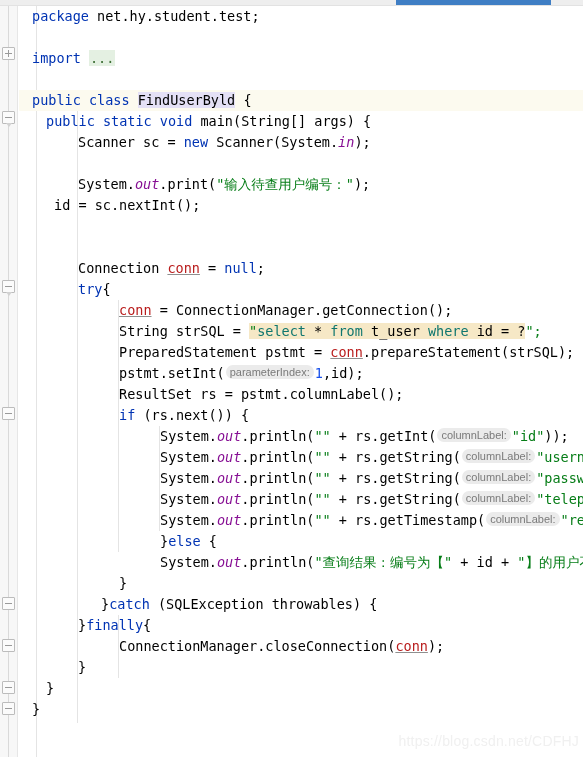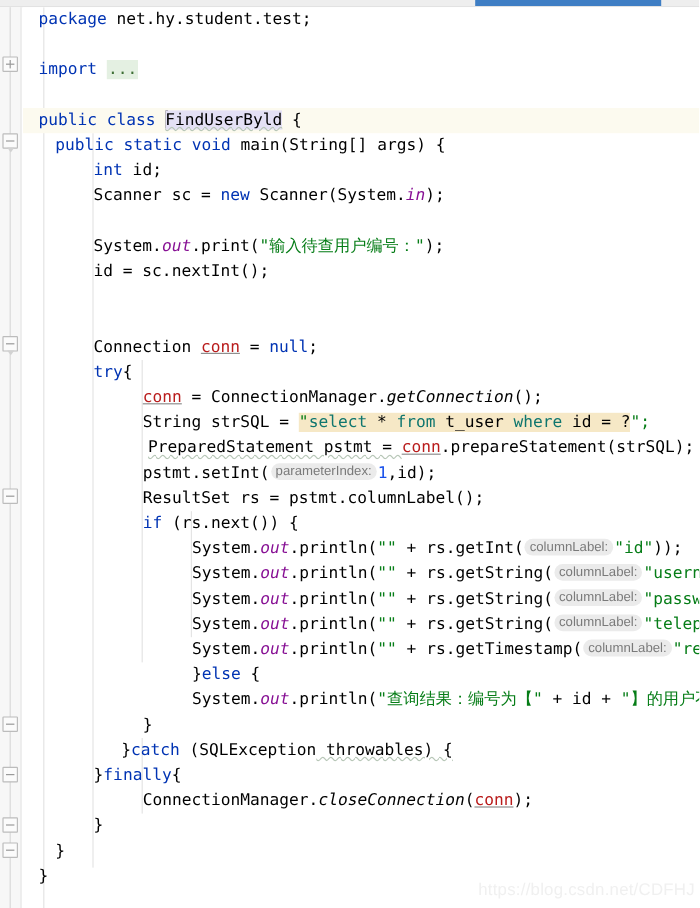--- a/index.html
+++ b/index.html
@@ -105,21 +105,21 @@
     position: absolute;
     width: 1px;
     background: #e4e4e4;
   }
 
   
   .kw   { color: #0033b3; }
   .str  { color: #067d17; }
   .num  { color: #1750eb; }
   .stat { color: #871094; font-style: italic; }
-  .fnit { color: #000000; font-style: italic; }
+  .fnit { color: #000000; }
   .fld  { color: #b91c1c; text-decoration: underline; text-decoration-color:#8f8f8f; }
   .plain{ color: #000000; }
   .sqlkw{ color: #0f766e; }
   .sqlid{ color: #000000; }
   .sqlhl{ background: #f6e8c6; }
   .selname { background: #e4e0f5; }
   .importfold {
     background: #e4f0e2;
     color: #3c6e34;
     padding: 0 1px;
@@ -130,21 +130,20 @@
     color: #7a7a7a;
     font-family: "Liberation Sans", sans-serif;
     font-size: 11px;
     line-height: 14px;
     padding: 0 4px;
     border-radius: 7px;
     vertical-align: 2px;
     margin: 0 1px;
   }
   .squiggle {
-    text-decoration: underline;
     text-decoration-style: wavy;
     text-decoration-color: #b8c7b8;
     text-decoration-thickness: 1px;
   }
   .caret {
     display: inline-block;
     width: 0;
     border-left: 2px solid #1c1c1c;
     height: 15px;
     vertical-align: -3px;
@@ -198,43 +197,42 @@
     <div class="line"></div>
 
     <div class="line" style="padding-left:13px;"><span class="kw">import</span><span class="plain"> </span><span class="importfold">...</span></div>
 
     <div class="line"></div>
 
     <div class="line caretline" style="padding-left:13px;"><span class="kw">public</span><span class="plain"> </span><span class="kw">class</span><span class="plain"> </span><span class="caret"></span><span class="selname squiggle">FindUserByld</span><span class="plain"> {</span></div>
 
     <div class="line" style="padding-left:27px;"><span class="kw">public</span><span class="plain"> </span><span class="kw">static</span><span class="plain"> </span><span class="kw">void</span><span class="plain"> main(String[] args) {</span></div>
 
-    <div class="line" style="padding-left:59px;"><span class="kw">int</span><span class="plain"> id;</span></div>
 
     <div class="line" style="padding-left:59px;"><span class="plain">Scanner sc = </span><span class="kw">new</span><span class="plain"> Scanner(System.</span><span class="stat">in</span><span class="plain">);</span></div>
 
     <div class="line"></div>
 
     <div class="line" style="padding-left:59px;"><span class="plain">System.</span><span class="stat">out</span><span class="plain">.print(</span><span class="str">"输入待查用户编号："</span><span class="plain">);</span></div>
 
-    <div class="line" style="padding-left:59px;"><span class="plain">id = sc.nextInt();</span></div>
+    <div class="line" style="padding-left:35px;"><span class="plain">id = sc.nextInt();</span></div>
 
     <div class="line"></div>
 
     <div class="line"></div>
 
     <div class="line" style="padding-left:59px;"><span class="plain">Connection </span><span class="fld">conn</span><span class="plain"> = </span><span class="kw">null</span><span class="plain">;</span></div>
 
     <div class="line" style="padding-left:59px;"><span class="kw">try</span><span class="plain">{</span></div>
 
     <div class="line" style="padding-left:100px;"><span class="fld">conn</span><span class="plain"> = ConnectionManager.</span><span class="fnit">getConnection</span><span class="plain">();</span></div>
 
     <div class="line" style="padding-left:100px;"><span class="plain">String strSQL = </span><span class="sqlhl"><span class="str">"</span><span class="sqlkw">select</span><span class="sqlid"> * </span><span class="sqlkw">from</span><span class="sqlid"> t_user </span><span class="sqlkw">where</span><span class="sqlid"> id = ?</span></span><span class="str">";</span></div>
 
-    <div class="line" style="padding-left:100px;text-align:center;"><span class="plain squiggle">PreparedStatement pstmt = </span><span class="fld">conn</span><span class="plain">.prepareStatement(strSQL);</span></div>
+    <div class="line" style="padding-left:100px;"><span class="plain squiggle">PreparedStatement pstmt = </span><span class="fld">conn</span><span class="plain">.prepareStatement(strSQL);</span></div>
 
     <div class="line" style="padding-left:100px;"><span class="plain">pstmt.setInt(</span><span class="hint">parameterIndex:</span><span class="num">1</span><span class="plain">,id);</span></div>
 
     <div class="line" style="padding-left:100px;"><span class="plain">ResultSet rs = pstmt.columnLabel();</span></div>
 
     <div class="line" style="padding-left:100px;"><span class="kw">if</span><span class="plain"> (rs.next()) {</span></div>
 
     <div class="line" style="padding-left:141px;"><span class="plain">System.</span><span class="stat">out</span><span class="plain">.println(</span><span class="str">""</span><span class="plain"> + </span><span class="plain">rs.getInt(</span><span class="hint">columnLabel:</span><span class="str">"id"</span><span class="plain">));</span></div>
 
     <div class="line" style="padding-left:141px;"><span class="plain">System.</span><span class="stat">out</span><span class="plain">.println(</span><span class="str">""</span><span class="plain"> + </span><span class="plain">rs.getString(</span><span class="hint">columnLabel:</span><span class="str">"username"</span></div>

